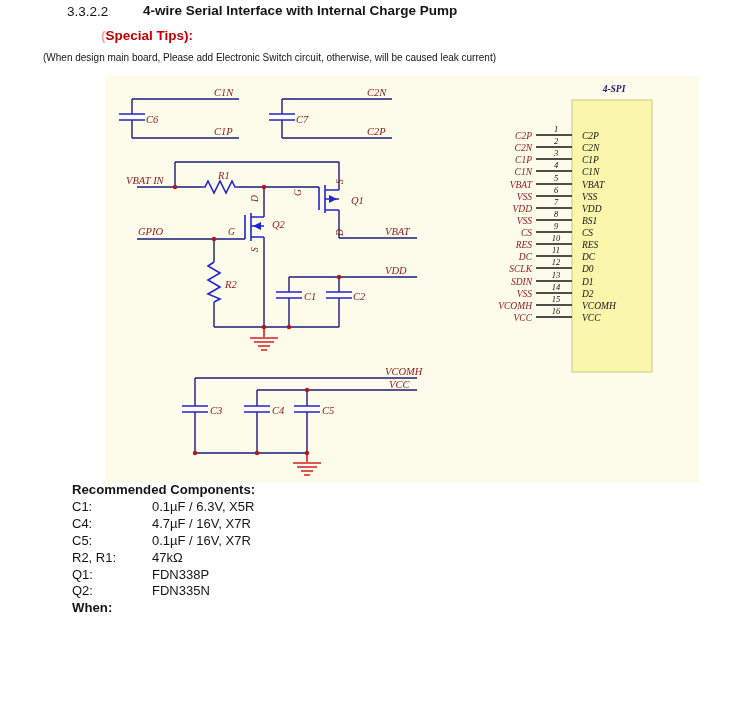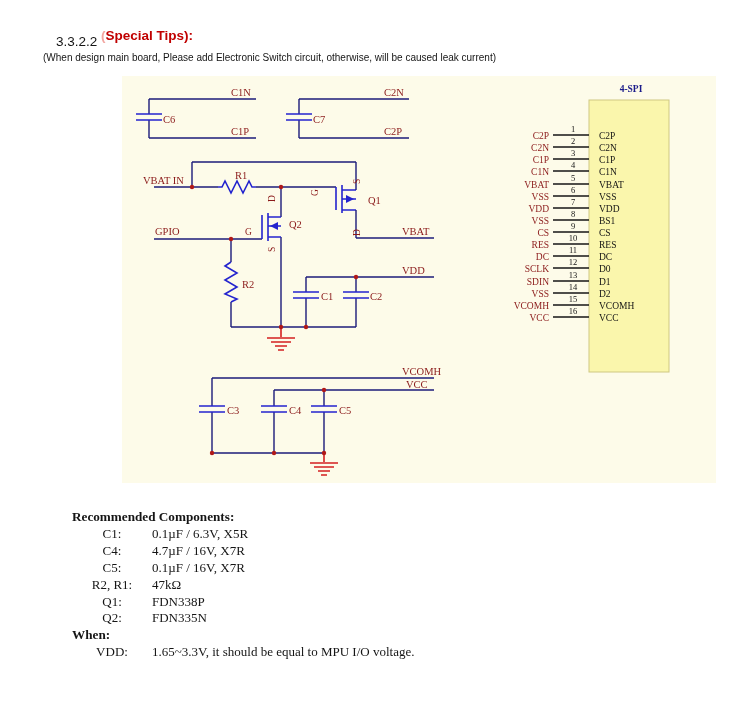--- a/index.html
+++ b/index.html
@@ -1,28 +1,28 @@
 <!DOCTYPE html>
 <html><head>
 <meta charset="utf-8">
 <style>
   html,body{margin:0;padding:0;background:#fff;}
   .page{position:relative;width:736px;height:727px;background:#ffffff;overflow:hidden;
         font-family:"Liberation Sans",sans-serif;color:#151515;}
   .abs{position:absolute;}
-  .section-number{left:56px;top:4px;font-size:13.5px;margin-top:30px;}
+  .section-number{left:67px;top:4px;font-size:13.5px;}
   .section-title{left:143px;top:3px;font-size:13.5px;font-weight:bold;}
   .special-tips{left:101px;top:28px;font-size:13.5px;font-weight:bold;color:#C00000;text-align:right;}
   .special-tips .paren{color:#F2A6A0;}
   .warning{left:43px;top:52px;font-size:10px;}
-  .schematic{left:122px;top:76px;width:594px;height:407px;background:#FDFBE9;}
+  .schematic{left:105px;top:76px;width:594px;height:407px;background:#FDFBE9;font-style:italic;}
   .schematic svg{display:block;}
-  .components{left:72px;top:509px;font-size:13px;line-height:16.9px;font-family:Liberation Serif, serif;}
+  .components{left:72px;top:482px;font-size:13px;line-height:16.9px;}
   .comp-heading{font-weight:bold;font-size:13.2px;}
-  .comp-row{display:flex;text-align:center;}
+  .comp-row{display:flex;}
   .comp-label{width:80px;flex:0 0 80px;}
   .footnote{left:68px;top:707px;font-size:13.3px;}
   
   text{font-family:"Liberation Serif",serif;}
   .net-label{font-size:10.5px;fill:#8B1A1A;}
   .part-label{font-size:10.5px;fill:#8B1A1A;}
   .term-label{font-size:9.5px;fill:#8B1A1A;}
   .pin-num{font-size:8.5px;fill:#151515;text-anchor:middle;}
   .pin-left{font-size:9.5px;fill:#8B1A1A;text-anchor:end;}
   .pin-right{font-size:9.5px;fill:#151515;}
@@ -33,20 +33,21 @@
   .pin-line{stroke:#151515;stroke-width:1.3;}
   .gnd{stroke:#D42020;stroke-width:1.6;fill:none;}
   .dot{fill:#B01818;stroke:none;}
 </style>
 </head>
 <body>
 
 <div class="page">
 
   <span class="abs section-number">3.3.2.2</span>
+  <span class="abs section-title">4-wire Serial Interface with Internal Charge Pump</span>
   <span class="abs special-tips"><span class="paren">(</span><span>Special Tips):</span></span>
   <span class="abs warning">(When design main board, Please add Electronic Switch circuit, otherwise, will be caused leak current)</span>
 
   <div class="abs schematic">
     <svg width="594" height="407" viewBox="113 76 594 407">
 
       <g>
         <path class="wire" d="M140,99 H247 M140,99 V114 M140,120 V138 M140,138 H247"></path>
         <path class="comp" d="M127,114 H153 M127,120 H153"></path>
         <text class="net-label" x="222" y="96">C1N</text>
@@ -254,20 +255,16 @@
       </div>
     <div class="comp-row">
         <span class="comp-label">Q1:</span>
         <span>FDN338P</span>
       </div>
     <div class="comp-row">
         <span class="comp-label">Q2:</span>
         <span>FDN335N</span>
       </div>
     <div class="comp-heading">When:</div>
-    <div class="comp-row">
-        <span class="comp-label">VDD:</span>
-        <span>1.65~3.3V, it should be equal to MPU I/O voltage.</span>
-      </div>
   </div>
 
 
 </div>
 
 </body></html>

